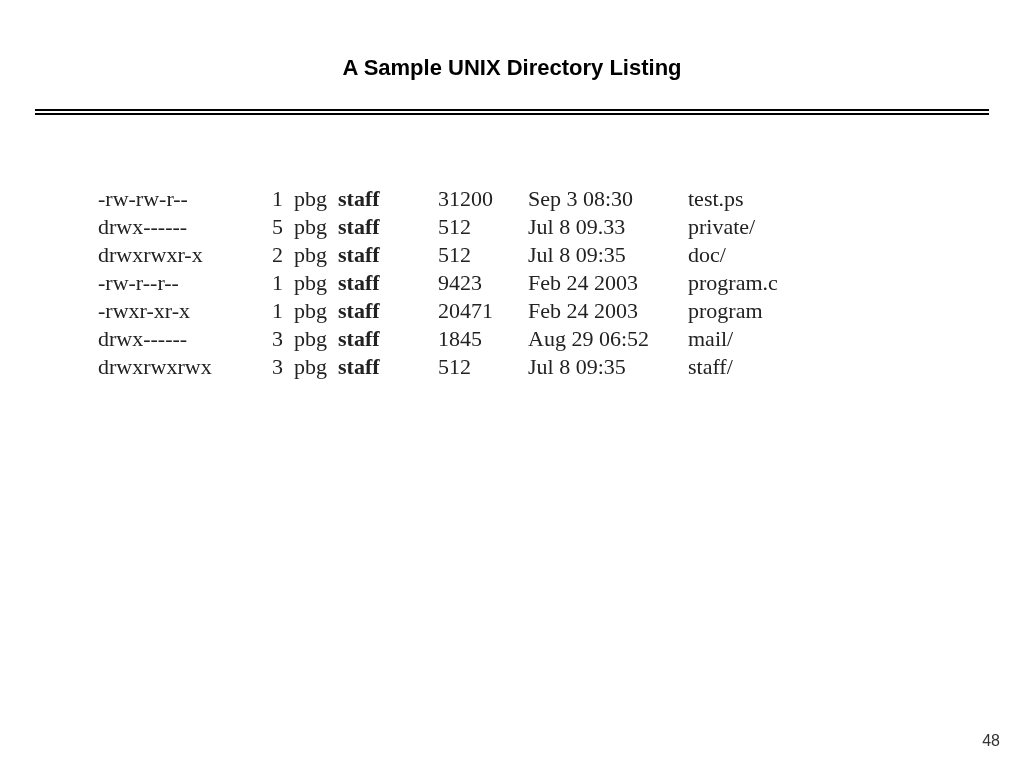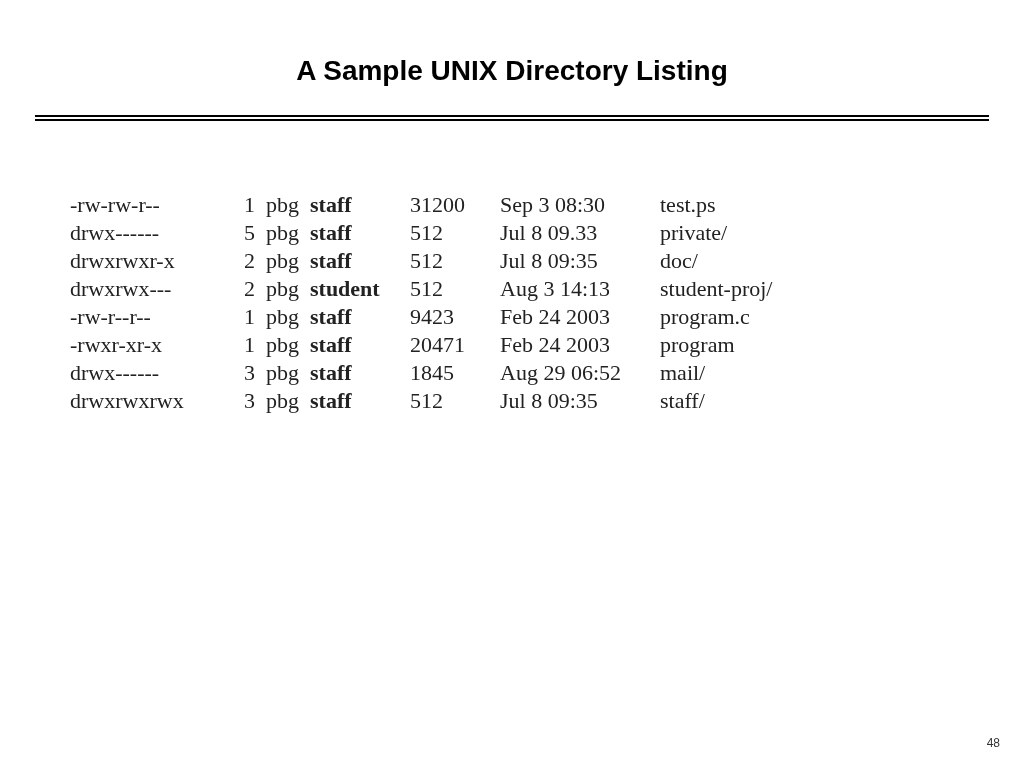--- a/index.html
+++ b/index.html
@@ -13,36 +13,37 @@
     }
     .slide {
       width: 100%;
       height: 100%;
       position: relative;
       padding-top: 55px;
     }
     .title {
       font-family: Arial, Helvetica, sans-serif;
       font-weight: 700;
-      font-size: 28px;
+      font-size: 22px;
       color: #000;
       text-align: center;
       margin-bottom: 28px;
     }
     .double-rule {
       margin: 0 35px;
       border-top: 2px solid #000;
       border-bottom: 2px solid #000;
       height: 6px;
     }
     .listing {
       margin: 70px 0 0 70px;
     }
     .listing table {
       border-collapse: collapse;
+      margin-left: 28px;
     }
     .listing td {
       font-family: "Times New Roman", Times, serif;
       font-size: 22px;
       color: #222;
       white-space: nowrap;
       padding: 1px 0;
       vertical-align: baseline;
     }
     .col-perms  { width: 165px; }
@@ -50,21 +51,21 @@
     .col-owner  { width: 55px; padding-left: 6px; text-align: center; }
     .col-group  { width: 100px; font-weight: bold; }
     .col-size   { width: 90px; }
     .col-date   { width: 160px; padding-left: 35px; }
     .col-name   { padding-left: 35px; }
     .page-num {
       position: absolute;
       right: 24px;
       bottom: 18px;
       font-family: Arial, Helvetica, sans-serif;
-      font-size: 12px;
+      font-size: 16px;
       color: #333;
     }
   </style>
 </head>
 <body>
 
 <div class="slide">
   <h1 class="title">A Sample UNIX Directory Listing</h1>
   <div class="double-rule"></div>
 
@@ -90,29 +91,20 @@
             <td class="col-name">private/</td>
           </tr>
           <tr>
             <td class="col-perms">drwxrwxr-x</td>
             <td class="col-links">2</td>
             <td class="col-owner">pbg</td>
             <td class="col-group">staff</td>
             <td class="col-size">512</td>
             <td class="col-date">Jul 8 09:35</td>
             <td class="col-name">doc/</td>
-          </tr>
-          <tr>
-            <td class="col-perms">drwxrwx---</td>
-            <td class="col-links">2</td>
-            <td class="col-owner">pbg</td>
-            <td class="col-group">student</td>
-            <td class="col-size">512</td>
-            <td class="col-date">Aug 3 14:13</td>
-            <td class="col-name">student-proj/</td>
           </tr>
           <tr>
             <td class="col-perms">-rw-r--r--</td>
             <td class="col-links">1</td>
             <td class="col-owner">pbg</td>
             <td class="col-group">staff</td>
             <td class="col-size">9423</td>
             <td class="col-date">Feb 24 2003</td>
             <td class="col-name">program.c</td>
           </tr>

